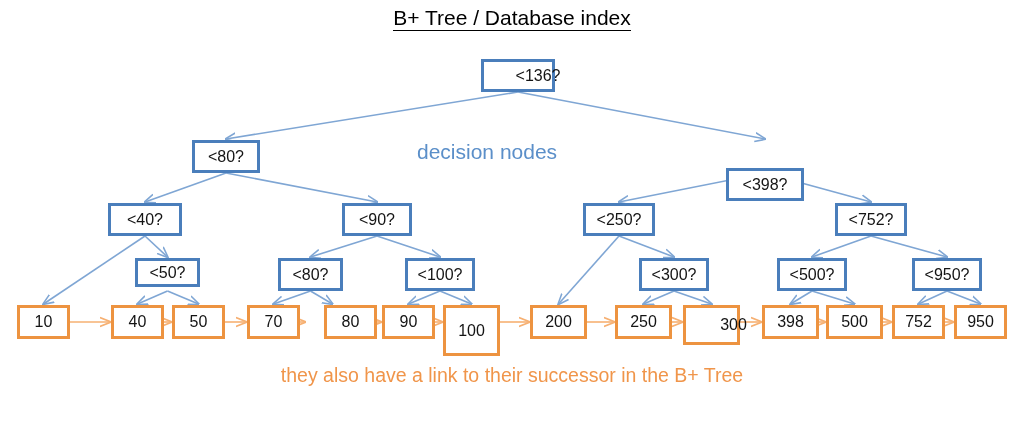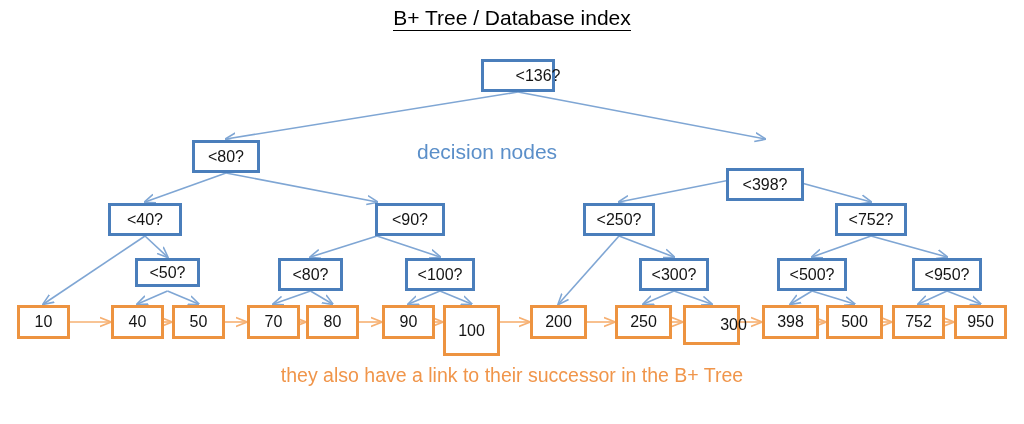--- a/index.html
+++ b/index.html
@@ -142,21 +142,21 @@
       </div>
       <div class="node decision-node" style="left: 192px; top: 140px; width: 68px; height: 33px;">
         <span>&lt;80?</span>
       </div>
       <div class="node decision-node" style="left: 726px; top: 140px; width: 78px; height: 33px; margin-top: 28px;">
         <span>&lt;398?</span>
       </div>
       <div class="node decision-node" style="left: 108px; top: 203px; width: 74px; height: 33px;">
         <span>&lt;40?</span>
       </div>
-      <div class="node decision-node" style="left: 342px; top: 203px; width: 70px; height: 33px; margin-left: 33px;">
+      <div class="node decision-node" style="left: 342px; top: 203px; width: 70px; height: 33px;">
         <span>&lt;90?</span>
       </div>
       <div class="node decision-node" style="left: 583px; top: 203px; width: 72px; height: 33px;">
         <span>&lt;250?</span>
       </div>
       <div class="node decision-node" style="left: 835px; top: 203px; width: 72px; height: 33px;">
         <span>&lt;752?</span>
       </div>
       <div class="node decision-node" style="left: 135px; top: 258px; width: 65px; height: 29px;">
         <span>&lt;50?</span>
@@ -181,21 +181,21 @@
       </div>
       <div class="node leaf-node" style="left: 111px; top: 305px; width: 53px; height: 34px;">
         <span>40</span>
       </div>
       <div class="node leaf-node" style="left: 172px; top: 305px; width: 53px; height: 34px;">
         <span>50</span>
       </div>
       <div class="node leaf-node" style="left: 247px; top: 305px; width: 53px; height: 34px;">
         <span>70</span>
       </div>
-      <div class="node leaf-node" style="left: 306px; top: 305px; width: 53px; height: 34px;">
+      <div class="node leaf-node" style="left: 324px; top: 305px; width: 53px; height: 34px;">
         <span>80</span>
       </div>
       <div class="node leaf-node" style="left: 382px; top: 305px; width: 53px; height: 34px;">
         <span>90</span>
       </div>
       <div class="node leaf-node" style="left: 443px; top: 305px; width: 57px; height: 51px;">
         <span>100</span>
       </div>
       <div class="node leaf-node" style="left: 530px; top: 305px; width: 57px; height: 34px;">
         <span>200</span>

